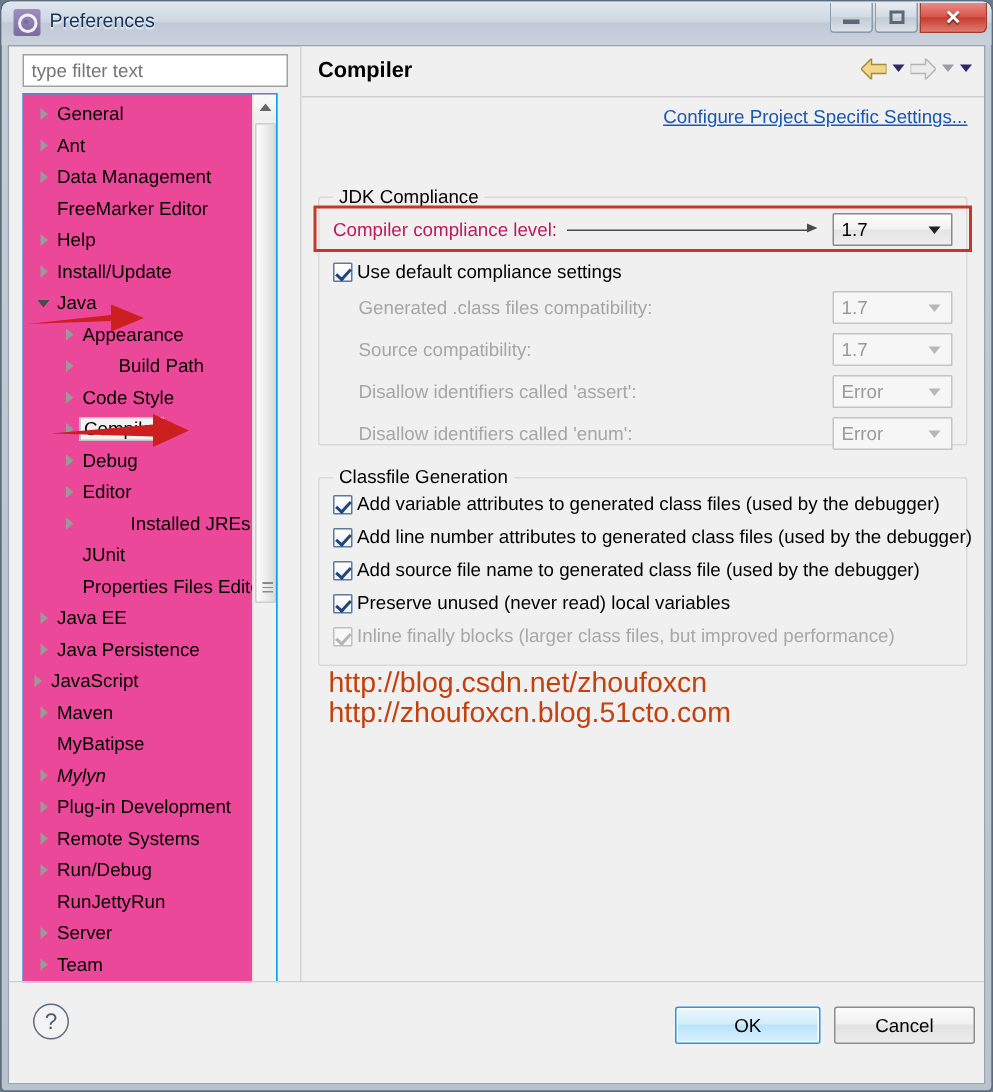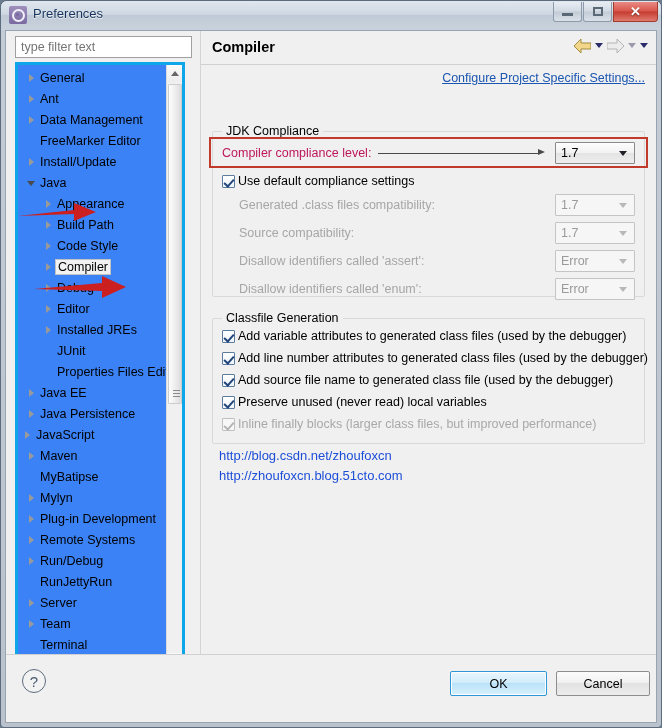--- a/index.html
+++ b/index.html
@@ -89,22 +89,22 @@
     border: 1px solid #a0a0a0;
     background: #ffffff;
     font-size: 12.5px; color: #808080;
     padding: 2px 5px;
     font-family: "Liberation Sans", sans-serif;
     outline: none;
   }
   .tree-panel {
     position: absolute; left: 9px; top: 31px;
     width: 170px; height: 627px;
-    background: #3b82f6;
-    border: 3px solid #0ea5e9;
+    background: #ec4899;
+    border: 1px solid #0ea5e9;
     overflow: hidden;
   }
   .tree-list {
     position: absolute; left: 0; top: 2px;
     right: 16px; bottom: 17px;
     overflow: hidden;
   }
   .tree-item {
     height: 21px;
     display: flex; align-items: center;
@@ -317,21 +317,21 @@
     position: absolute;
     width: 0; height: 0;
     border-left: 7px solid #4a4a4a;
     border-top: 3.5px solid transparent;
     border-bottom: 3.5px solid transparent;
   }
 
   
   .watermark {
     position: absolute; left: 18px; top: 415px;
-    color: #1d4ed8; font-size: 13px; line-height: 20px;
+    color: #c2410c; font-size: 19px; line-height: 20px;
     font-family: "Liberation Sans", sans-serif;
   }
 
   
   .red-arrow { position: absolute; pointer-events: none; }
 
   
   .btn {
     height: 24px;
     border: 1px solid #8d8d8d;
@@ -418,65 +418,71 @@
             <span class="tree-label">Data Management</span>
           </div>
           <div class="tree-item" style="padding-left: 6px;">
             <span class="twisty"></span>
             <span class="tree-label">FreeMarker Editor</span>
           </div>
           <div class="tree-item" style="padding-left: 6px;">
             <span class="twisty">
               <span class="tw-collapsed"></span>
             </span>
+            <span class="tree-label">Help</span>
+          </div>
+          <div class="tree-item" style="padding-left: 6px;">
+            <span class="twisty">
+              <span class="tw-collapsed"></span>
+            </span>
             <span class="tree-label">Install/Update</span>
           </div>
           <div class="tree-item" style="padding-left: 6px;">
             <span class="twisty">
               <span class="tw-expanded"></span>
             </span>
             <span class="tree-label">Java</span>
           </div>
           <div class="tree-item" style="padding-left: 23px;">
             <span class="twisty">
               <span class="tw-collapsed"></span>
             </span>
             <span class="tree-label">Appearance</span>
           </div>
+          <div class="tree-item" style="padding-left: 23px; gap: 24px;">
+            <span class="twisty">
+              <span class="tw-collapsed"></span>
+            </span>
+            <span class="tree-label">Build Path</span>
+          </div>
           <div class="tree-item" style="padding-left: 23px;">
             <span class="twisty">
               <span class="tw-collapsed"></span>
             </span>
-            <span class="tree-label">Build Path</span>
+            <span class="tree-label">Code Style</span>
+          </div>
+          <div class="tree-item selected" style="padding-left: 23px;">
+            <span class="twisty">
+              <span class="tw-collapsed"></span>
+            </span>
+            <span class="tree-label">Compiler</span>
           </div>
           <div class="tree-item" style="padding-left: 23px;">
             <span class="twisty">
               <span class="tw-collapsed"></span>
             </span>
-            <span class="tree-label">Code Style</span>
-          </div>
-          <div class="tree-item selected" style="padding-left: 23px;">
-            <span class="twisty">
-              <span class="tw-collapsed"></span>
-            </span>
-            <span class="tree-label">Compiler</span>
+            <span class="tree-label">Debug</span>
           </div>
           <div class="tree-item" style="padding-left: 23px;">
             <span class="twisty">
               <span class="tw-collapsed"></span>
             </span>
-            <span class="tree-label">Debug</span>
-          </div>
-          <div class="tree-item" style="padding-left: 23px;">
-            <span class="twisty">
-              <span class="tw-collapsed"></span>
-            </span>
             <span class="tree-label">Editor</span>
           </div>
-          <div class="tree-item" style="padding-left: 23px;">
+          <div class="tree-item" style="padding-left: 23px; gap: 32px;">
             <span class="twisty">
               <span class="tw-collapsed"></span>
             </span>
             <span class="tree-label">Installed JREs</span>
           </div>
           <div class="tree-item" style="padding-left: 23px;">
             <span class="twisty"></span>
             <span class="tree-label">JUnit</span>
           </div>
           <div class="tree-item" style="padding-left: 23px;">
@@ -504,21 +510,21 @@
           <div class="tree-item" style="padding-left: 6px;">
             <span class="twisty">
               <span class="tw-collapsed"></span>
             </span>
             <span class="tree-label">Maven</span>
           </div>
           <div class="tree-item" style="padding-left: 6px;">
             <span class="twisty"></span>
             <span class="tree-label">MyBatipse</span>
           </div>
-          <div class="tree-item" style="padding-left: 6px;">
+          <div class="tree-item" style="padding-left: 6px; font-style: italic;">
             <span class="twisty">
               <span class="tw-collapsed"></span>
             </span>
             <span class="tree-label">Mylyn</span>
           </div>
           <div class="tree-item" style="padding-left: 6px;">
             <span class="twisty">
               <span class="tw-collapsed"></span>
             </span>
             <span class="tree-label">Plug-in Development</span>

